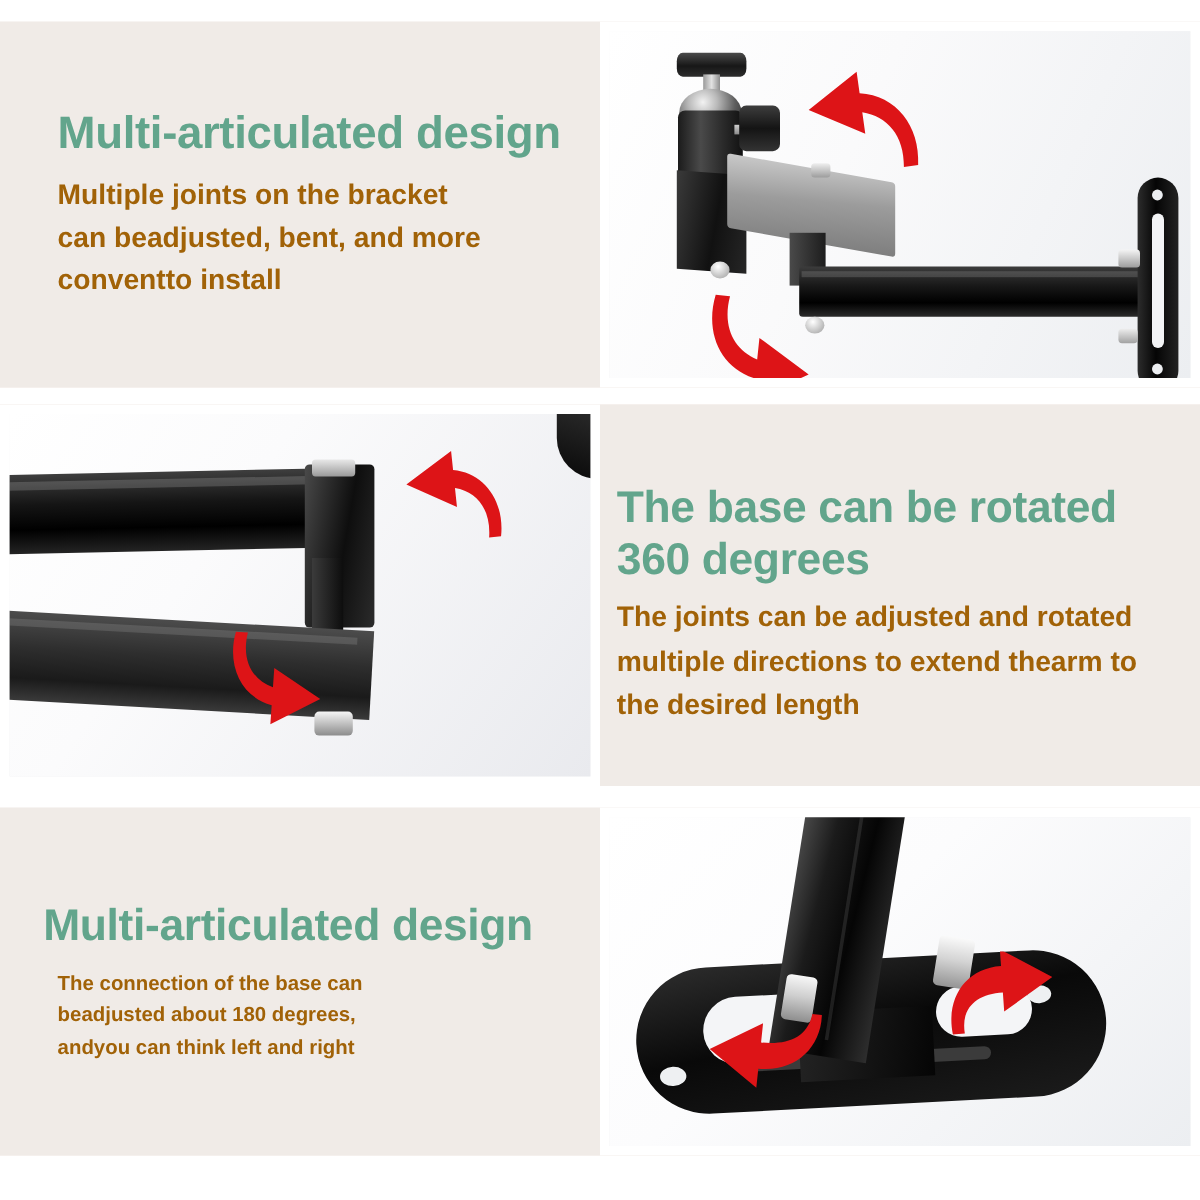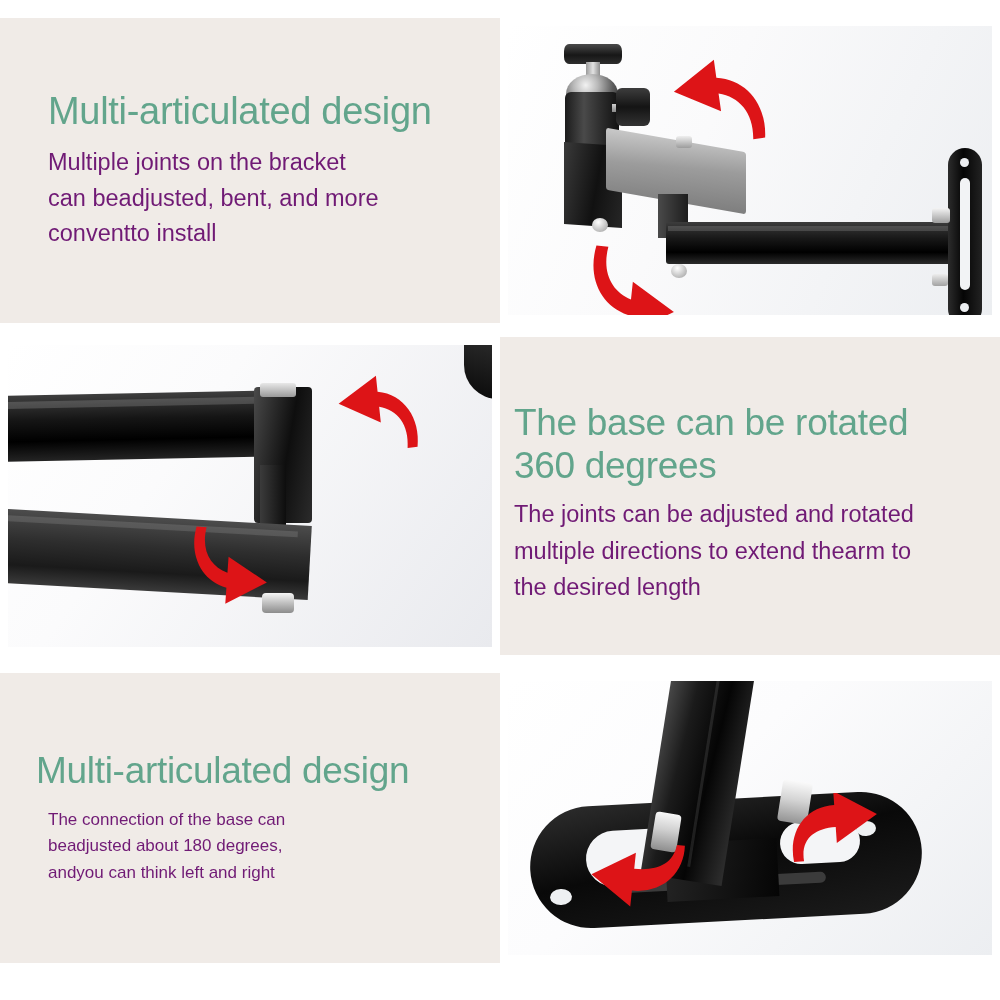--- a/index.html
+++ b/index.html
@@ -34,30 +34,30 @@
     position:absolute;left:8px;top:8px;right:8px;bottom:8px;
     background:linear-gradient(150deg,#fcfcfc 0%,#f2f2f4 45%,#e8e9ec 100%);
     overflow:hidden;
   }
 
   
   .headline{
     color:#62a58c;
     font-size:37px;
     line-height:1.16;
-    font-weight:400;
+    font-weight:700;
     letter-spacing:-0.3px;
     margin:0 0 10px 0;
     white-space:pre-line;
   }
   .body-text{
-    color:#701a75;
+    color:#a16207;
     font-size:23px;
     line-height:1.52;
-    font-weight:400;
+    font-weight:700;
     margin:0;
     white-space:pre-line;
   }
   #panel-1 .text-col{padding:0 18px 0 48px;}
   #panel-1 .headline{font-size:38px;margin-bottom:12px;}
   #panel-1 .body-text{font-size:23.5px;}
 
   #panel-2 .text-col{padding:16px 14px 0 14px;}
   #panel-2 .headline{font-size:37px;margin-bottom:8px;}
   #panel-2 .body-text{font-size:23.5px;line-height:1.56;}

